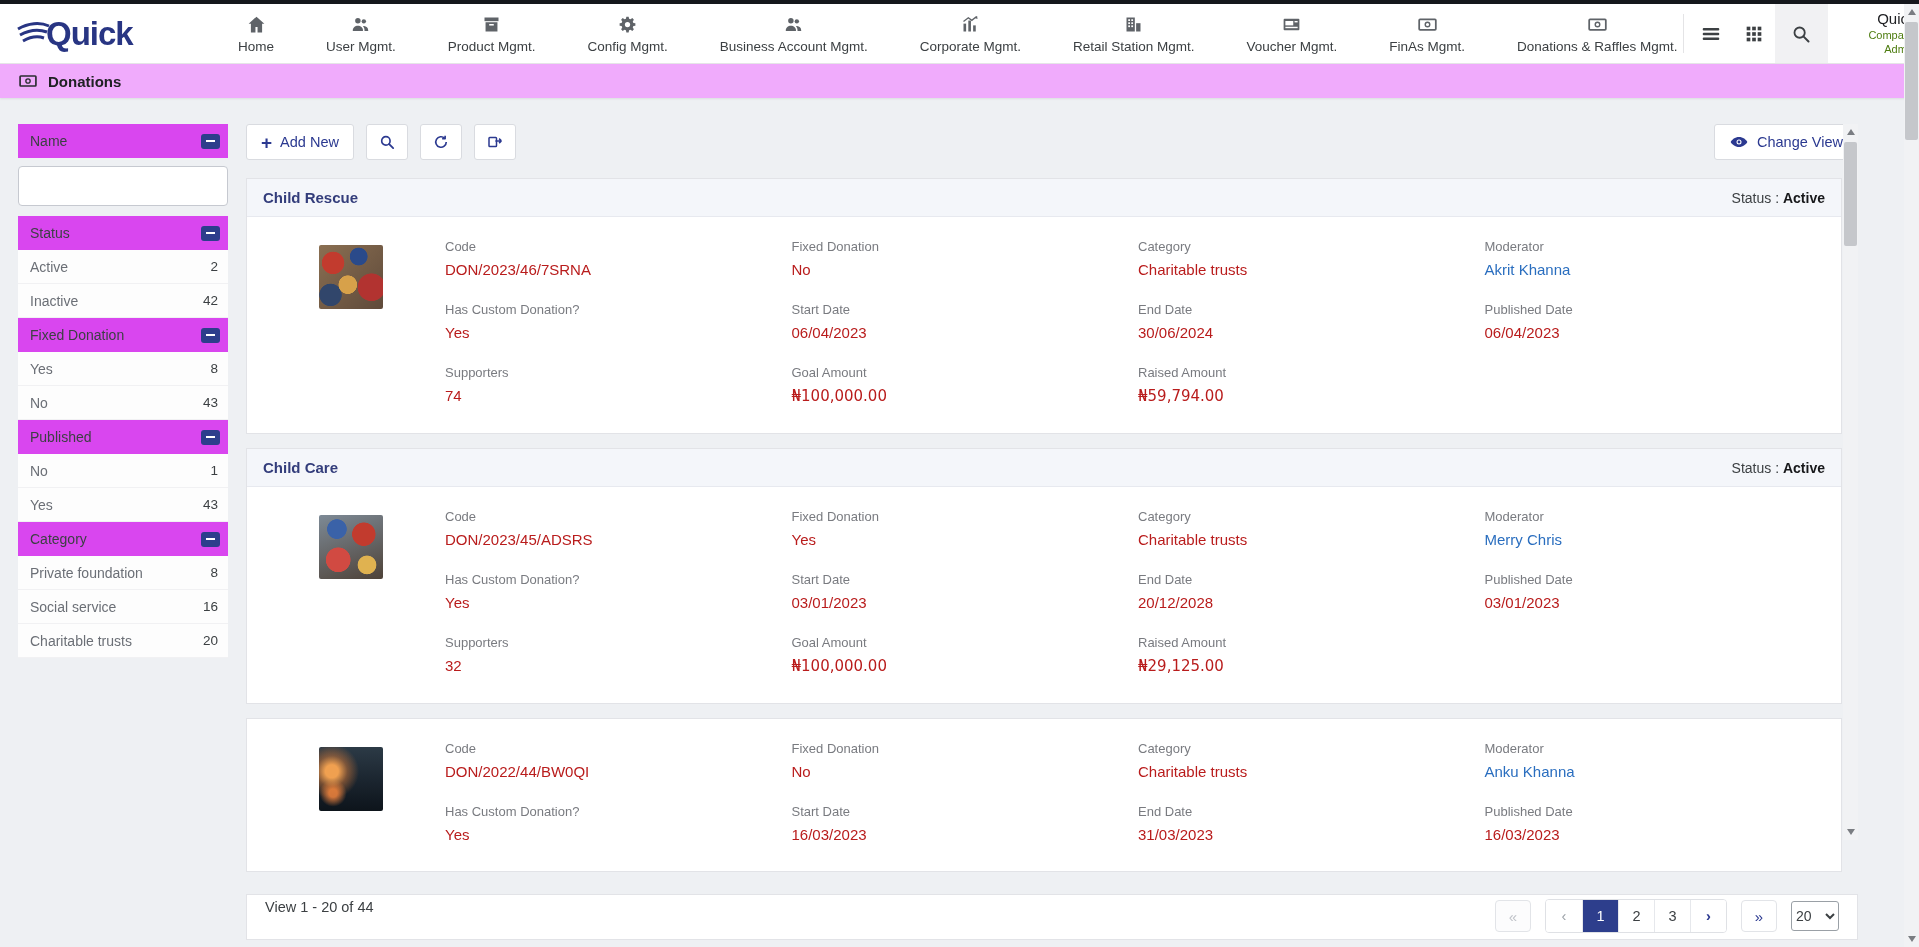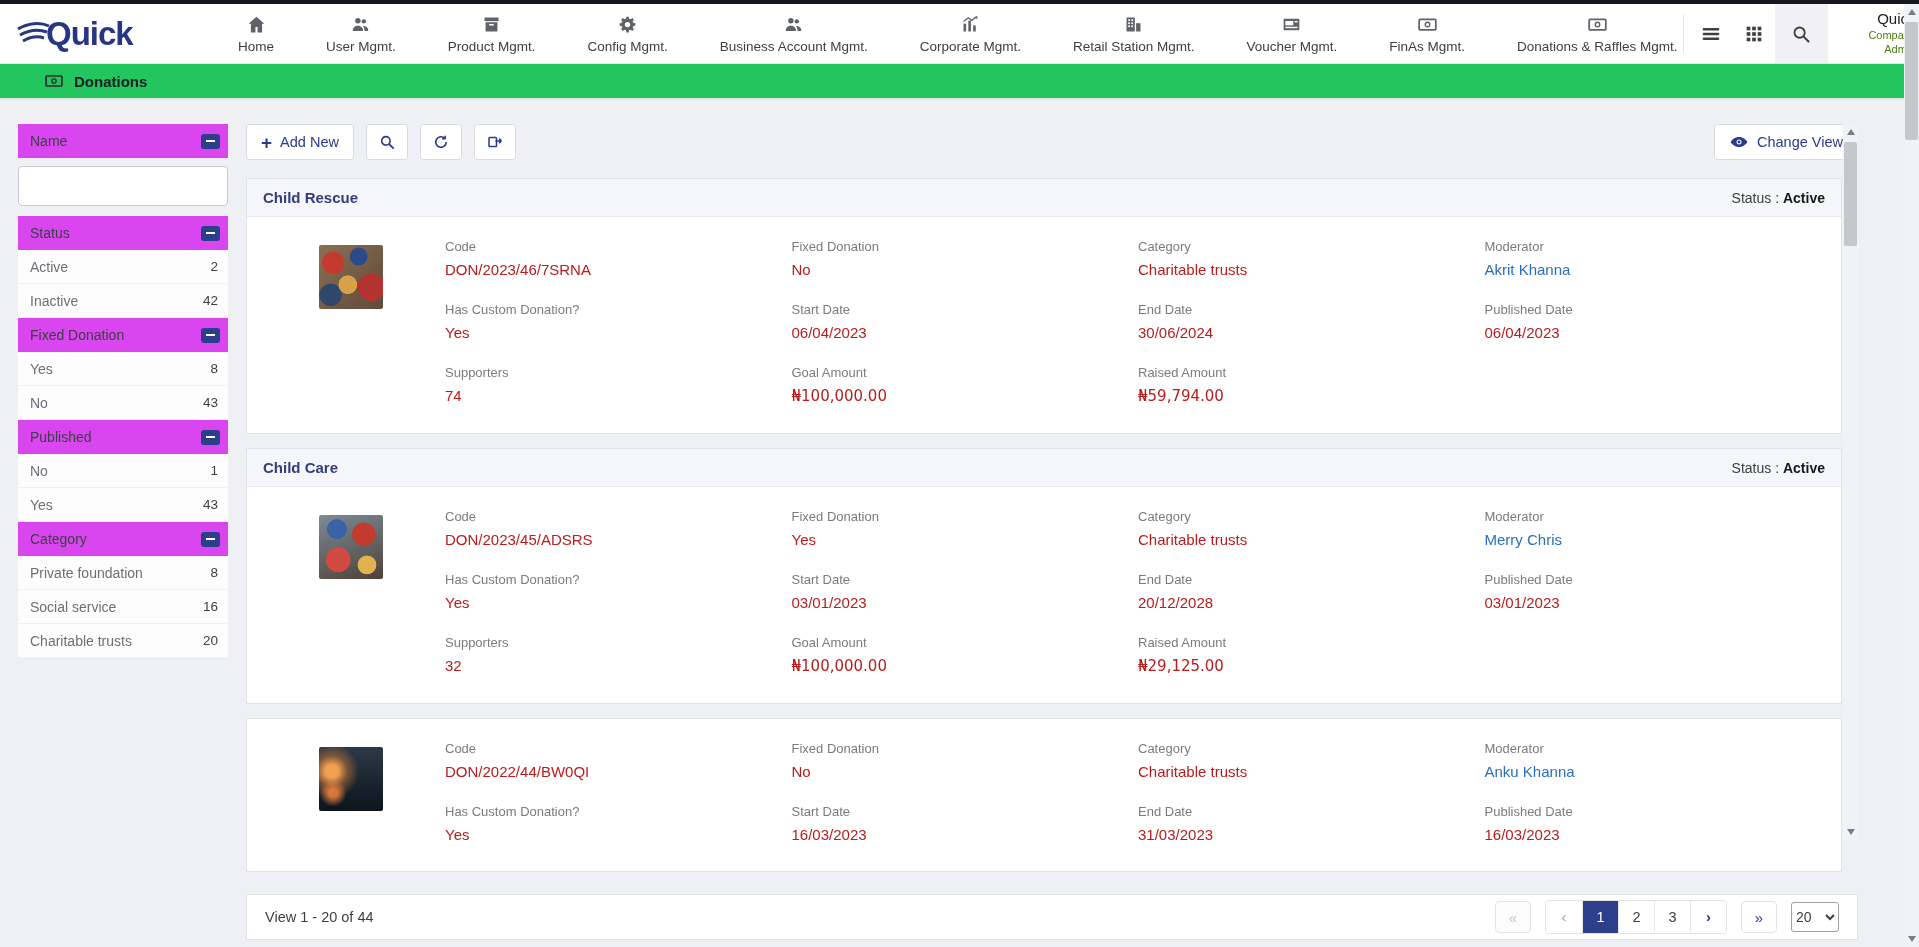--- a/index.html
+++ b/index.html
@@ -25,21 +25,21 @@
   .user-block { display:flex; align-items:center; gap:12px; padding:0 14px 0 22px; }
   .user-text { text-align:right; line-height:1.25; }
   .user-name { font-size:15px; color:#202124; }
   .user-role { font-size:11px; color:#4d7c0f; }
   .avatar { width:36px; height:36px; border-radius:50%; background:#e9eaec; position:relative; overflow:hidden; flex:none; }
   .avatar .head { position:absolute; left:50%; top:6px; transform:translateX(-50%); width:14px; height:14px; border-radius:50%; background:#e5c0a8; }
   .avatar .bodyshape { position:absolute; left:50%; bottom:-6px; transform:translateX(-50%); width:24px; height:16px; border-radius:10px 10px 0 0; background:#d93a3c; }
   .avatar .hair { position:absolute; left:50%; top:4px; transform:translateX(-50%); width:14px; height:6px; border-radius:7px 7px 0 0; background:#5a4638; }
 
   
-  .breadcrumb-bar { height:34px; background:#22c55e; display:flex; align-items:center; gap:10px; padding-left:44px; box-shadow:0 1px 2px rgba(0,0,0,.08); position:relative; z-index:2; }
+  .breadcrumb-bar { height:34px; background:#f0abfc; display:flex; align-items:center; gap:10px; padding-left:18px; box-shadow:0 1px 2px rgba(0,0,0,.08); position:relative; z-index:2; }
   .breadcrumb-bar .icn svg { width:20px; height:20px; display:block; }
   .page-title { font-size:15px; font-weight:bold; color:#202124; }
 
   
   .content { display:flex; padding:26px 0 0 18px; }
   .sidebar { width:210px; flex:none; }
   .main { width:1612px; margin-left:18px; position:relative; }
 
   
   .f-header { height:34px; background:#d946ef; display:flex; align-items:center; justify-content:space-between; padding:0 8px 0 12px; cursor:pointer; }
@@ -87,21 +87,21 @@
       radial-gradient(circle at 20% 38%, #f0a050 0 10%, rgba(232,131,58,.45) 24%, transparent 42%),
       radial-gradient(circle at 22% 72%, #d2753a 0 6%, transparent 20%),
       linear-gradient(180deg,#2c3a46 0%,#1a242e 55%,#0d141b 100%); }
   .fields { flex:1; display:grid; grid-template-columns:repeat(4,1fr); row-gap:24px; margin-left:62px; }
   .field .f-lab { font-size:13px; color:#797b80; margin-bottom:7px; }
   .field .f-val { font-size:15px; color:#b91c1c; }
   .field .f-val.link { color:#2a6ebf; cursor:pointer; }
   .amount { font-family:"DejaVu Sans", sans-serif; font-size:14.5px; }
 
   
-  .footer { height:46px; background:#fff; border:1px solid #e2e3e7; display:flex; align-items:center; padding:4px 18px; }
+  .footer { height:46px; background:#fff; border:1px solid #e2e3e7; display:flex; align-items:flex-start; padding:4px 18px; }
   .view-text { font-size:14.5px; color:#3c4043; }
   .pagination { margin-left:auto; display:flex; align-items:center; gap:14px; }
   .pg-btn { min-width:36px; height:32px; border:1px solid #e2e4e8; border-radius:4px; background:#fff; color:#2b3990; display:flex; align-items:center; justify-content:center; font-size:15px; cursor:pointer; font-family:inherit; }
   .pg-btn.disabled { color:#c0c3c9; background:#fcfcfd; }
   .pg-group { display:flex; border:1px solid #dfe1e5; border-radius:4px; overflow:hidden; }
   .pg-cell { min-width:36px; height:32px; display:flex; align-items:center; justify-content:center; font-size:14.5px; color:#3c4043; background:#fff; border-left:1px solid #e6e8ec; cursor:pointer; }
   .pg-cell:first-child { border-left:none; }
   .pg-cell.prev { color:#9aa0a6; }
   .pg-cell.next { color:#2b3990; font-weight:bold; }
   .pg-cell.active { background:#2d3e8c; color:#fff; }

